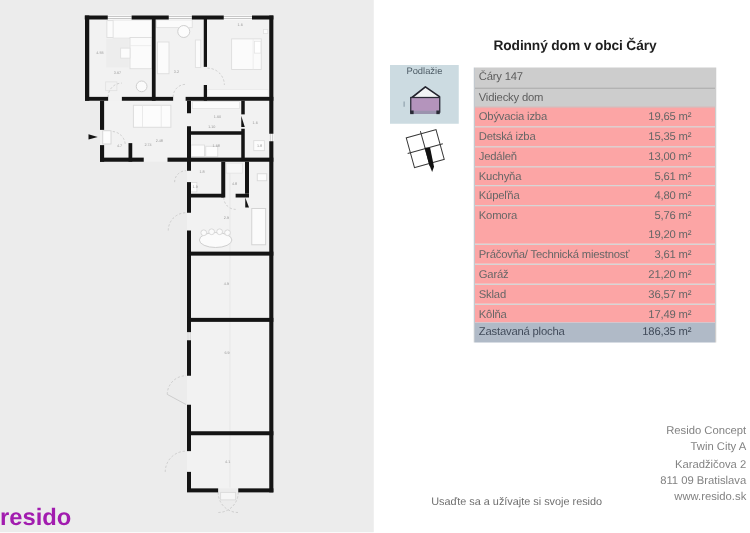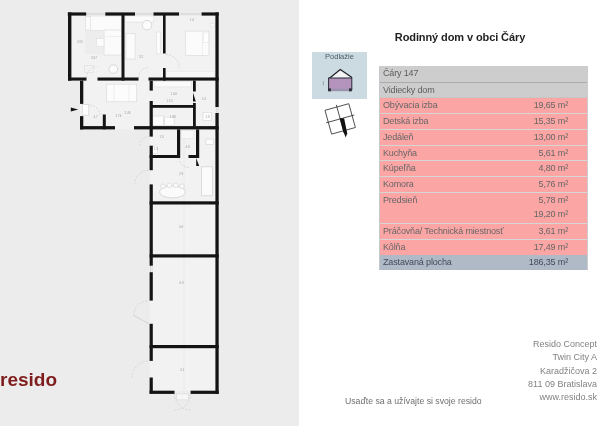--- a/index.html
+++ b/index.html
@@ -215,21 +215,21 @@
 <text x="154" y="150">1.9</text>
 <text x="185.5" y="148">4.8</text>
 <text x="179" y="175">2.9</text>
 <text x="179" y="228">4.9</text>
 <text x="179.5" y="283.5">6.9</text>
 <text x="180" y="370.5">4.1</text>
 </g>
 </g>
 </svg>
 
-<div class="abs" style="left:0px;top:369px;width:70px;height:22px;font-size:19px;font-weight:700;letter-spacing:0px;color:#7f1d1d;">resido</div>
+<div class="abs" style="left:0px;top:404px;width:70px;height:22px;font-size:19px;font-weight:700;letter-spacing:0px;color:#a21caf;">resido</div>
 
 <div class="abs" style="left:310px;top:26.5px;width:300px;text-align:center;">
   <span style="font-size:11px;font-weight:700;color:#1f1f1f;letter-spacing:-0.1px;">Rodinný dom v obci Čáry</span>
 </div>
 
 <div class="abs" style="left:312px;top:52px;width:55px;height:46.5px;background:#ccdbe1;"></div>
 <div class="abs" style="left:312px;top:52px;width:55px;text-align:center;font-size:7.5px;color:#4e5c66;">Podlažie</div>
 
 <svg class="abs" style="left:312px;top:52px;" width="55" height="47" viewBox="0 0 55 47">
   <path d="M 17.1 26.4 L 28.3 17.5 L 39.6 25.3" fill="#f2f4f5" stroke="#23232e" stroke-width="1.3" stroke-linecap="round" stroke-linejoin="round"></path>
@@ -242,32 +242,33 @@
 
 <svg class="abs" style="left:320px;top:98px;" width="46" height="46" viewBox="0 0 46 46">
   <g transform="rotate(-15.5 20.2 20.9)" stroke="#383838" stroke-width="0.8" fill="none">
     <rect x="7.85" y="8.55" width="24.7" height="24.7"></rect>
     <line x1="5.6" y1="20.9" x2="34.8" y2="20.9"></line>
     <line x1="20.2" y1="6.3" x2="20.2" y2="35.5"></line>
   </g>
   <polygon points="19.7,20.2 24.1,20.2 27.2,35.3 25.7,39.6 23.2,33.2" fill="#111"></polygon>
 </svg>
 
-<div class="abs" style="left:379px;top:66px;width:209px;border-left:1px solid #c3c9cf;border-right:1px solid #cccccc;box-sizing:border-box;font-size:9px;letter-spacing:-0.15px;color:#666;">
+<div class="abs" style="left:379px;top:54px;width:194px;border-left:1px solid #c3c9cf;border-right:1px solid #cccccc;box-sizing:border-box;font-size:9px;letter-spacing:-0.15px;color:#666;">
   <div class="trow g" style="border-top:none;">Čáry 147</div>
   <div class="trow g" style="border-top:1px solid #ababab;">Vidiecky dom</div>
   <div class="trow" style="border-top:1px solid #c6c6c6;"><span>Obývacia izba</span><span class="v">19,65 m²</span></div>
   <div class="trow"><span>Detská izba</span><span class="v">15,35 m²</span></div>
   <div class="trow"><span>Jedáleň</span><span class="v">13,00 m²</span></div>
   <div class="trow"><span>Kuchyňa</span><span class="v">5,61 m²</span></div>
   <div class="trow"><span>Kúpeľňa</span><span class="v">4,80 m²</span></div>
   <div class="trow"><span>Komora</span><span class="v">5,76 m²</span></div>
-  <div class="trow"><span>Predsieň</span><span class="v">5,78 m²</span></div>
   <div class="trow" style="border-top:none;"><span class="v">19,20 m²</span></div>
   <div class="trow"><span>Práčovňa/ Technická miestnosť</span><span class="v">3,61 m²</span></div>
+  <div class="trow"><span>Garáž</span><span class="v">21,20 m²</span></div>
+  <div class="trow"><span>Sklad</span><span class="v">36,57 m²</span></div>
   <div class="trow"><span>Kôlňa</span><span class="v">17,49 m²</span></div>
   <div class="trow b"><span>Zastavaná plocha</span><span class="v">186,35 m²</span></div>
 </div>
 <style>
   .trow{height:15.72px;line-height:15.72px;padding:0 19px 0 3px;box-sizing:border-box;position:relative;
         border-top:1px solid #d6d6d6;background:#fca5a5;white-space:nowrap;overflow:visible;}
   .trow.g{background:#cdcdcd;border-top:none;color:#5d5d5d;}
   .trow.b{background:#b0bac7;border-top:none;color:#414b5a;}
   .trow .v{position:absolute;right:19px;top:0;}
 </style>

